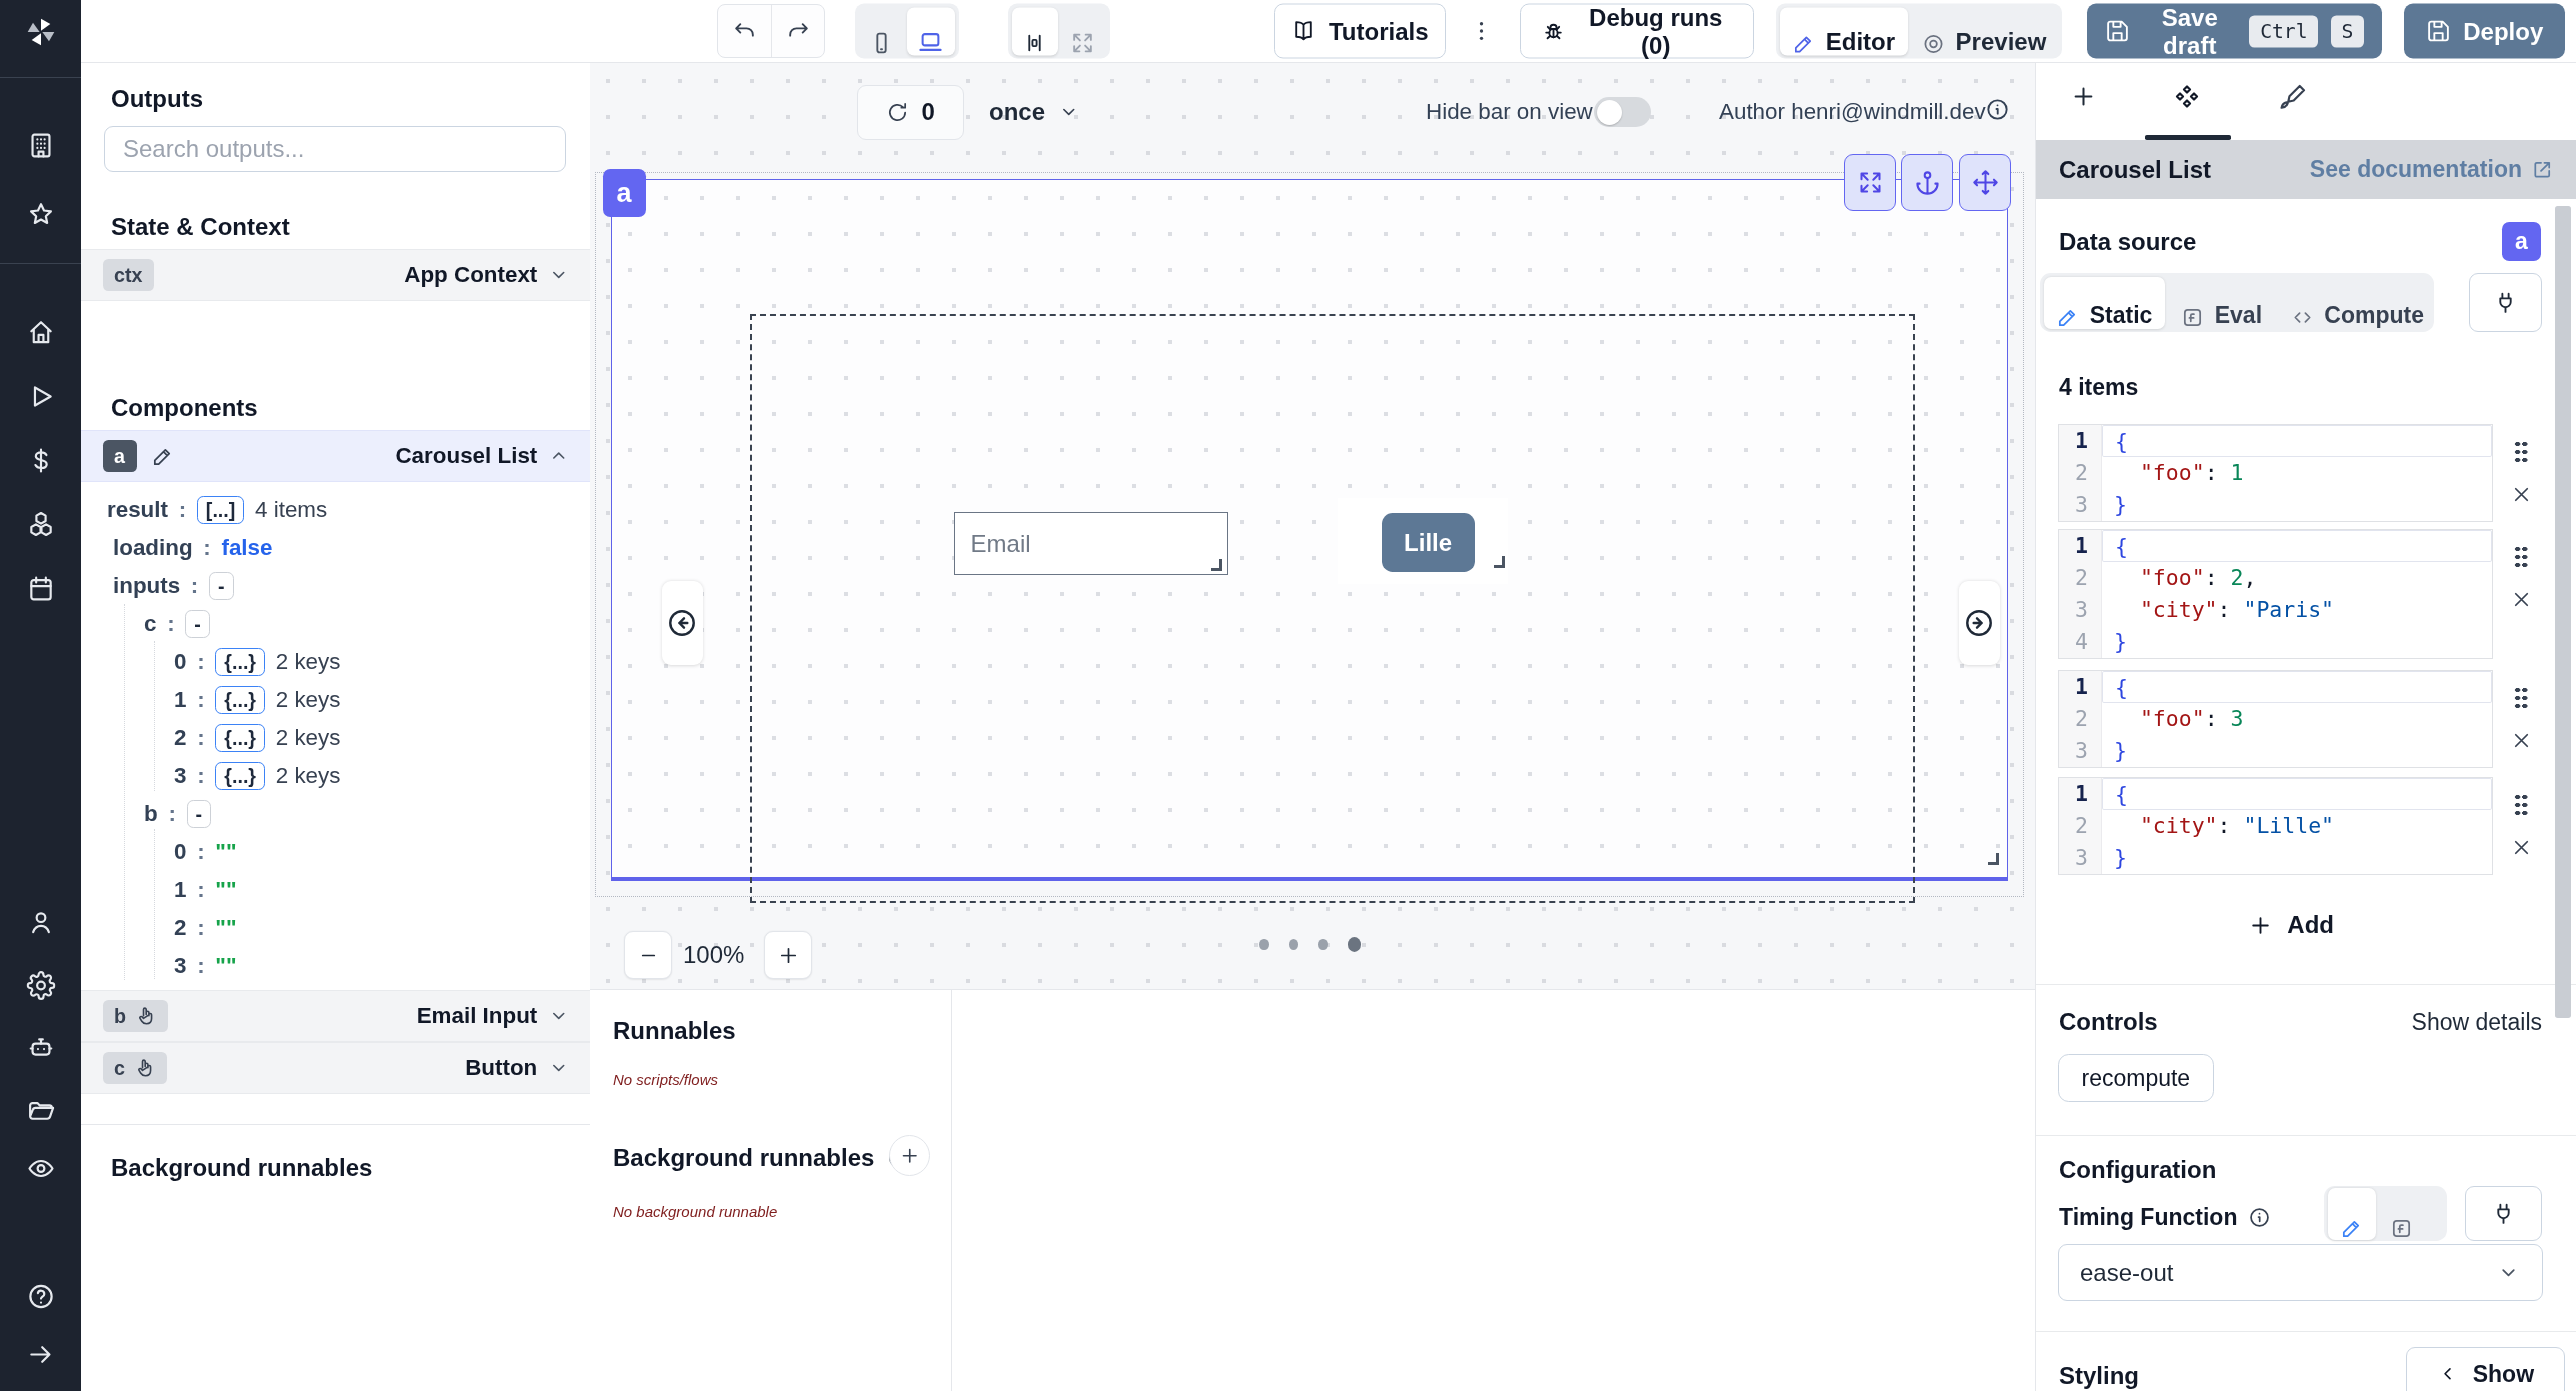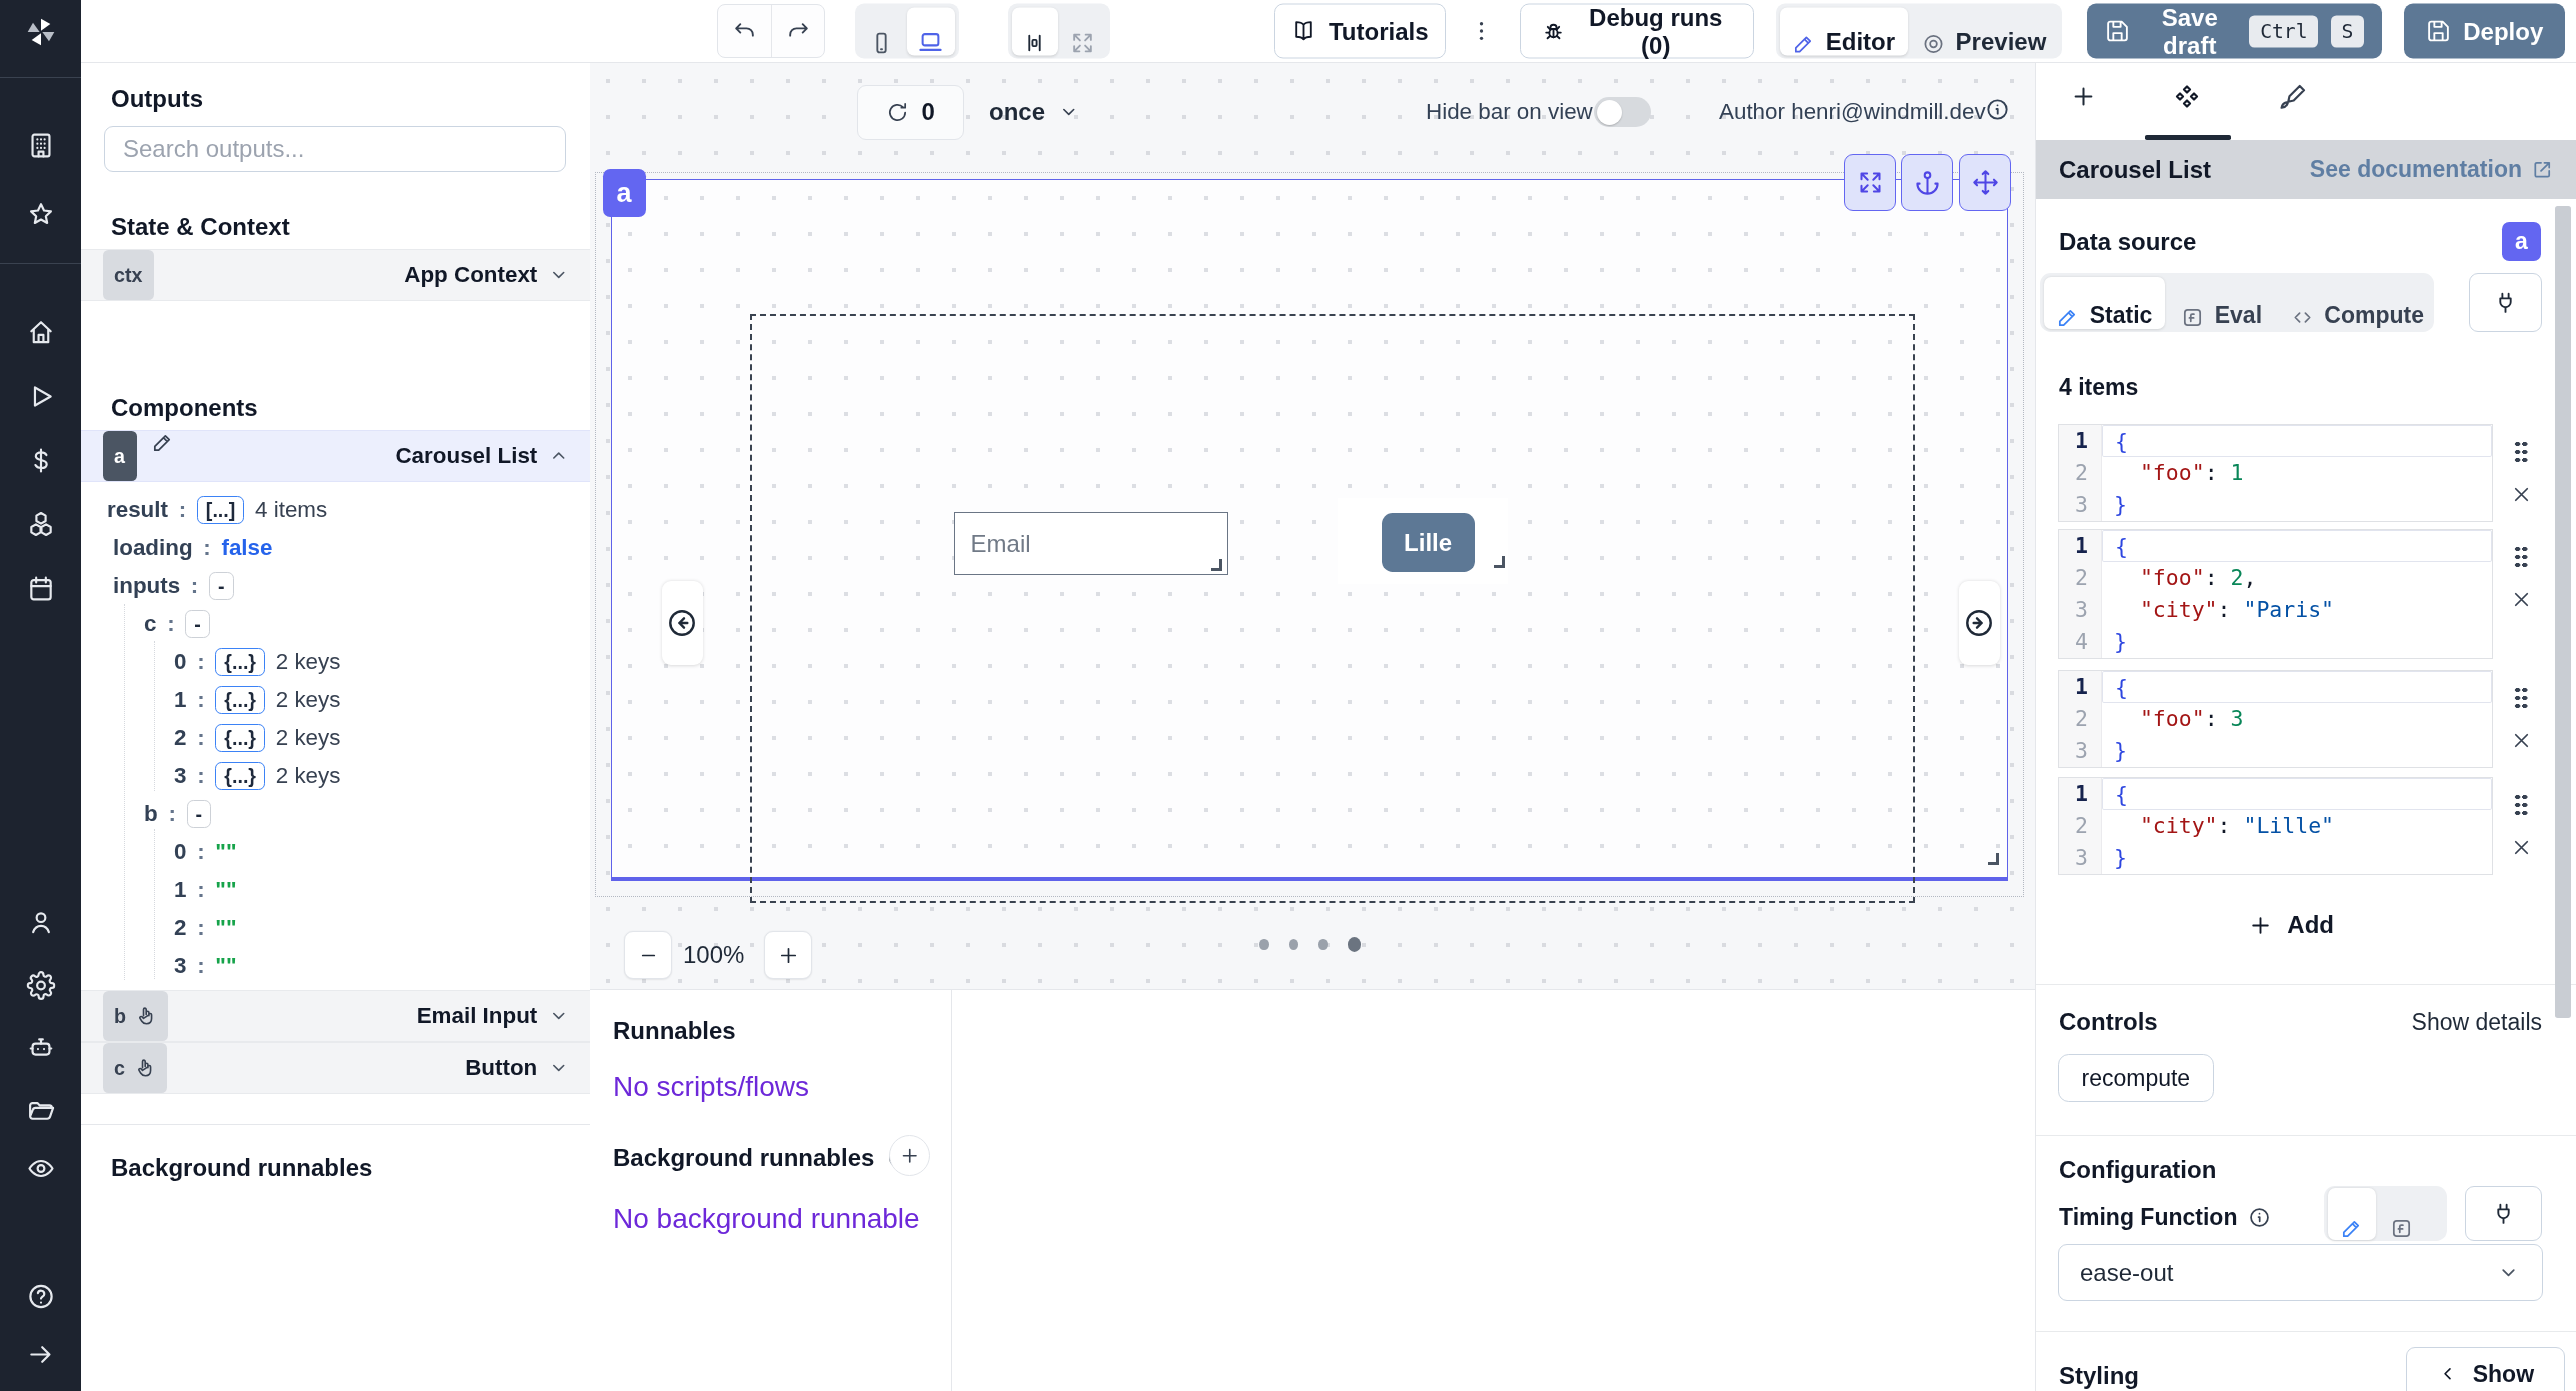--- a/index.html
+++ b/index.html
@@ -39,21 +39,21 @@
   .kbd { background:#e8ebef; color:#1f2937; border-radius:5.4px; font-family:"DejaVu Sans Mono",monospace;
          font-size:19.7px; padding:4.5px 10.7px; font-weight:400; }
 
   
   #leftpanel { left:81px; top:63px; width:510px; height:1329px; background:#fff; border-right:0.9px solid #e5e7eb; }
   .lp-title { position:absolute; left:30px; font-size:24px; font-weight:700; color:#111827; }
   .lp-search { position:absolute; left:23px; width:462px; height:46px; border:0.9px solid #cbd5e1; border-radius:9px;
                padding:0 18px; font-size:24px; color:#374151; outline:none; font-family:inherit; }
   .lp-search::placeholder { color:#9ca3af; }
   .lrow { position:absolute; left:0; width:510px; height:52px; background:#f3f4f6; border-top:0.9px solid #e8eaed;
-          border-bottom:0.9px solid #e8eaed; display:flex; padding:0 21.5px; }
+          border-bottom:0.9px solid #e8eaed; display:flex; align-items:center; padding:0 21.5px; }
   .lrow.hl { background:#eceffd; border-color:#e0e4fa; }
   .badge { background:#d8dbe0; border-radius:5.4px; padding:4.5px 11.6px; font-size:19.7px; font-weight:700; color:#374151;
            display:inline-flex; align-items:center; gap:9px; }
   .badge.dark { background:#4b5563; color:#fff; }
   .lrow .rlabel { margin-left:auto; display:flex; align-items:center; gap:10.7px; font-size:22.4px; font-weight:700; color:#111827; }
   .lrow .rlabel .ic { color:#4b5563; }
 
   
   #tree { position:absolute; left:0; top:428px; width:510px; }
   .trow { height:38px; display:flex; align-items:center; font-size:22.4px; }
@@ -102,21 +102,21 @@
   .dot { width:9.8px; height:11.6px; border-radius:50%; background:#9aa1ab; }
   .dot.active { width:13.4px; height:15px; background:#6b7480; }
   .zoombtn { top:868px; width:48px; height:48px; background:#fff; border:0.9px solid #e2e5ea; border-radius:9px;
              box-shadow:0 0.9px 1.8px rgba(0,0,0,.08); display:flex; align-items:center; justify-content:center; color:#1f2937; }
   .zoomlabel { top:878px; font-size:24px; color:#1f2937; }
 
   
   #bottompanel { left:590px; top:989px; width:1445px; height:403px; background:#fff; border-top:0.9px solid #e5e7eb; }
   #runnables { position:absolute; left:0; top:0; width:362px; height:403px; border-right:0.9px solid #e5e7eb; }
   .bp-title { position:absolute; left:23px; font-size:24px; font-weight:700; color:#111827; }
-  .bp-text { position:absolute; left:23px; font-size:28px; color:#6d28d9; }
+  .bp-text { position:absolute; left:23px; font-size:15px; color:#7f1d1d;font-style:italic; }
   .pluscircle { position:absolute; width:41px; height:41px; border:0.9px solid #e2e5ea; border-radius:50%;
                 display:flex; align-items:center; justify-content:center; color:#374151; background:#fff; }
 
   
   #rightpanel { left:2035px; top:63px; width:541px; height:1329px; background:#fff; border-left:0.9px solid #e5e7eb; }
   .rp-tab { position:absolute; top:19.7px; color:#1f2937; }
   #rp-underline { position:absolute; left:109px; top:72px; width:86px; height:4.5px; background:#1f2937; border-radius:1.8px; }
   #rp-band { position:absolute; left:0; top:77px; width:541px; height:59px; background:#d3d6db; display:flex;
              align-items:center; padding:0 23px; }
   #rp-band .bandtitle { font-size:24px; font-weight:700; color:#111827; }

